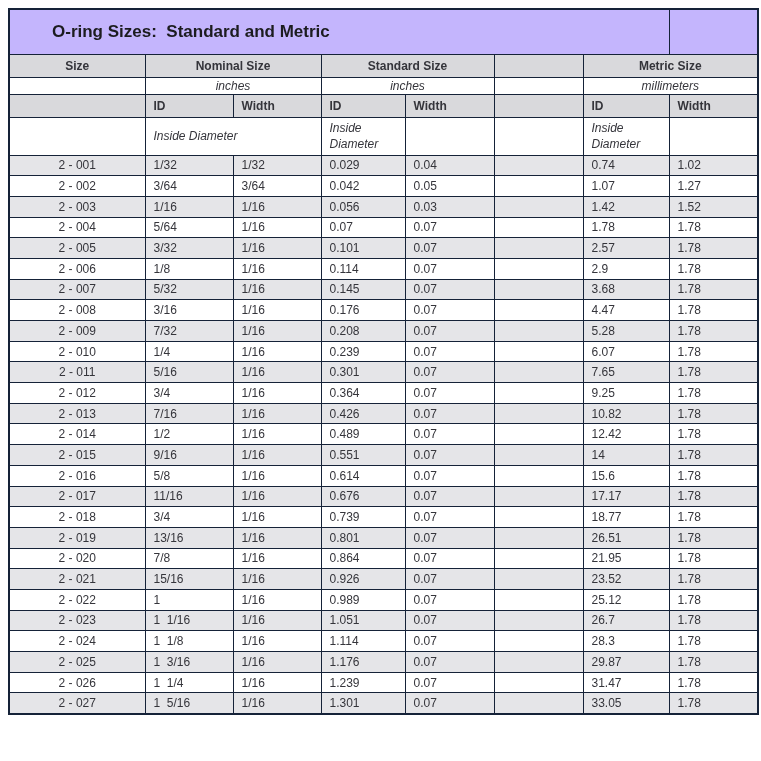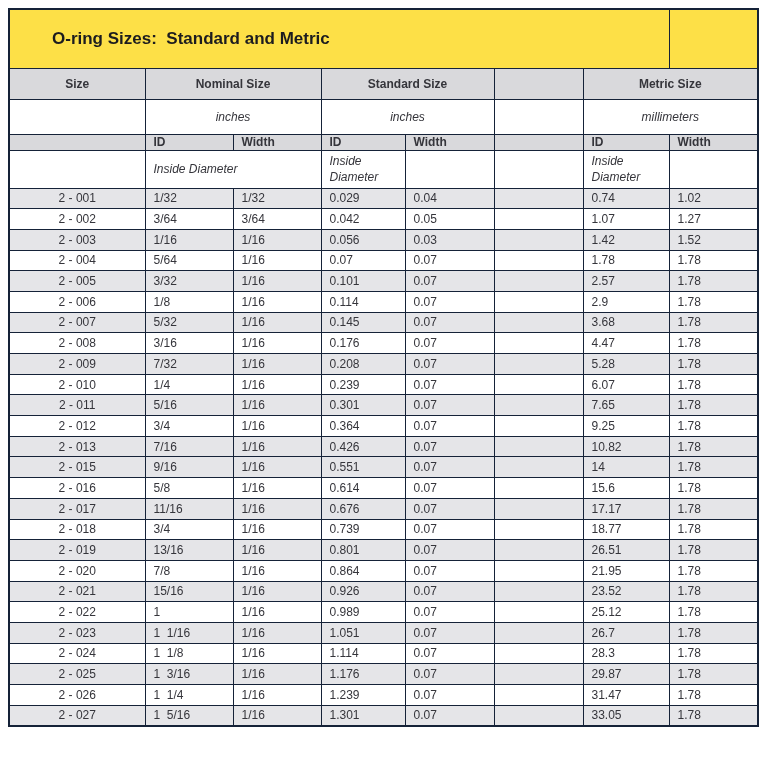--- a/index.html
+++ b/index.html
@@ -28,42 +28,42 @@
   table.oring td{
     border:1px solid var(--border);
     font-size:12px;
     color:var(--text);
     padding:0 8px;
     vertical-align:middle;
     white-space:pre;
     overflow:hidden;
   }
   tr.title-row td{
-    height:59px;
-    background:#fde047;
+    height:45px;
+    background:#c4b5fd;
     font-size:17px;
     font-weight:bold;
     color:var(--title-text);
     padding-left:42px;
   }
   tr.group-row td{
     height:23px;
     background:var(--header-bg);
     font-weight:bold;
   }
-  tr.group-row td.center{text-align:center;padding:8px;}
+  tr.group-row td.center{text-align:center;padding:0;}
   tr.units-row td{
-    height:35px;
+    height:17px;
     background:#ffffff;
     font-style:italic;
     text-align:center;
     padding:0;
   }
   tr.cols-row td{
-    height:16px;
+    height:23px;
     background:var(--header-bg);
     font-weight:bold;
   }
   tr.sub-row td{
     height:38px;
     background:#ffffff;
     font-style:italic;
     white-space:normal;
     line-height:1.35;
   }
@@ -254,20 +254,30 @@
         <tr class="data-row shaded">
           <td class="size-col">2 - 013</td>
           <td>7/16</td>
           <td>1/16</td>
           <td>0.426</td>
           <td>0.07</td>
           <td></td>
           <td>10.82</td>
           <td>1.78</td>
         </tr>
+        <tr class="data-row">
+          <td class="size-col">2 - 014</td>
+          <td>1/2</td>
+          <td>1/16</td>
+          <td>0.489</td>
+          <td>0.07</td>
+          <td></td>
+          <td>12.42</td>
+          <td>1.78</td>
+        </tr>
         <tr class="data-row shaded">
           <td class="size-col">2 - 015</td>
           <td>9/16</td>
           <td>1/16</td>
           <td>0.551</td>
           <td>0.07</td>
           <td></td>
           <td>14</td>
           <td>1.78</td>
         </tr>

